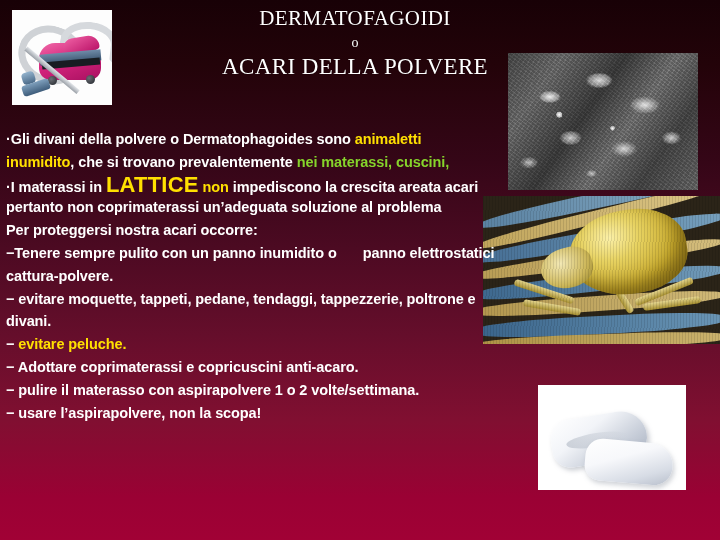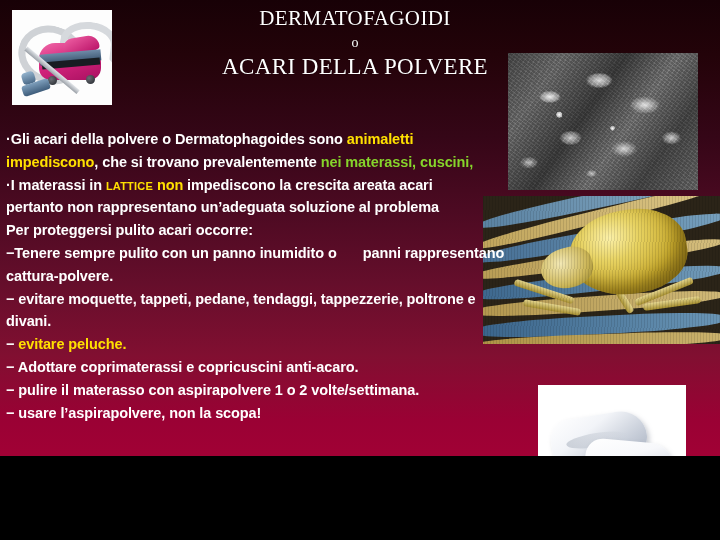--- a/index.html
+++ b/index.html
@@ -4,21 +4,21 @@
 <title>Dermatofagoidi</title>
 <style>
   html, body {
     margin: 0;
     padding: 0;
     background: #000;
   }
   #slide {
     position: relative;
     width: 720px;
-    height: 456px;
+    height: 540px;
     overflow: hidden;
     background: linear-gradient(to bottom,
         #180106 0%,
         #230309 12%,
         #350617 30%,
         #4c0a22 46%,
         #650e2b 62%,
         #810f31 78%,
         #9a0134 92%,
         #a10135 100%);
@@ -64,21 +64,21 @@
     font-weight: bold;
     line-height: 22.8px;
     letter-spacing: -0.1px;
     white-space: nowrap;
   }
   .body-text .line { height: 22.8px; }
   .y  { color: #ffe000; }
   .g  { color: #86d42b; text-align: center; }
   .lattice {
     color: #ffe000;
-    font-size: 11px;
+    font-size: 22px;
     letter-spacing: 0.2px;
   }
   .gap { display: inline-block; width: 26px; }
 
   
   .pic { position: absolute; overflow: hidden; }
 
   
   #pic-vacuum {
     left: 12px; top: 10px;
@@ -299,34 +299,34 @@
   </div>
 
   <div class="title-block">
     <div class="title-1">DERMATOFAGOIDI</div>
     <div class="title-o">o</div>
     <div class="title-2">ACARI DELLA POLVERE</div>
   </div>
 
   <div class="body-text">
 
-    <div class="line"><span>·Gli acari della polvere o Dermatophagoides sono </span><span class="y">animaletti</span></div>
-
-    <div class="line"><span class="y">impediscono</span><span>, che si trovano prevalentemente </span><span class="g">nei materassi, cuscini,</span></div>
+    <div class="line"><span>·Gli divani della polvere o Dermatophagoides sono </span><span class="y">animaletti</span></div>
+
+    <div class="line"><span class="y">inumidito</span><span>, che si trovano prevalentemente </span><span class="g">nei materassi, cuscini,</span></div>
 
 
 
     <div class="line"><span>·I materassi in </span><span class="lattice">LATTICE</span><span class="y"> non</span><span> impediscono la crescita areata acari</span></div>
 
-    <div class="line"><span>pertanto non rappresentano un’adeguata soluzione al problema</span></div>
-
-    <div class="line"><span>Per proteggersi pulito acari occorre:</span></div>
-
-
-    <div class="line"><span>−Tenere sempre pulito con un panno inumidito o</span><span class="gap"></span><span>panni rappresentano</span></div>
+    <div class="line"><span>pertanto non coprimaterassi un’adeguata soluzione al problema</span></div>
+
+    <div class="line"><span>Per proteggersi nostra acari occorre:</span></div>
+
+
+    <div class="line"><span>−Tenere sempre pulito con un panno inumidito o</span><span class="gap"></span><span>panno elettrostatici</span></div>
 
     <div class="line"><span>cattura-polvere.</span></div>
 
     <div class="line"><span>− evitare moquette, tappeti, pedane, tendaggi, tappezzerie, poltrone e</span></div>
 
     <div class="line"><span>divani.</span></div>
 
     <div class="line"><span>− </span><span class="y">evitare peluche.</span></div>
 
     <div class="line"><span>− Adottare coprimaterassi e copricuscini anti-acaro.</span></div>

